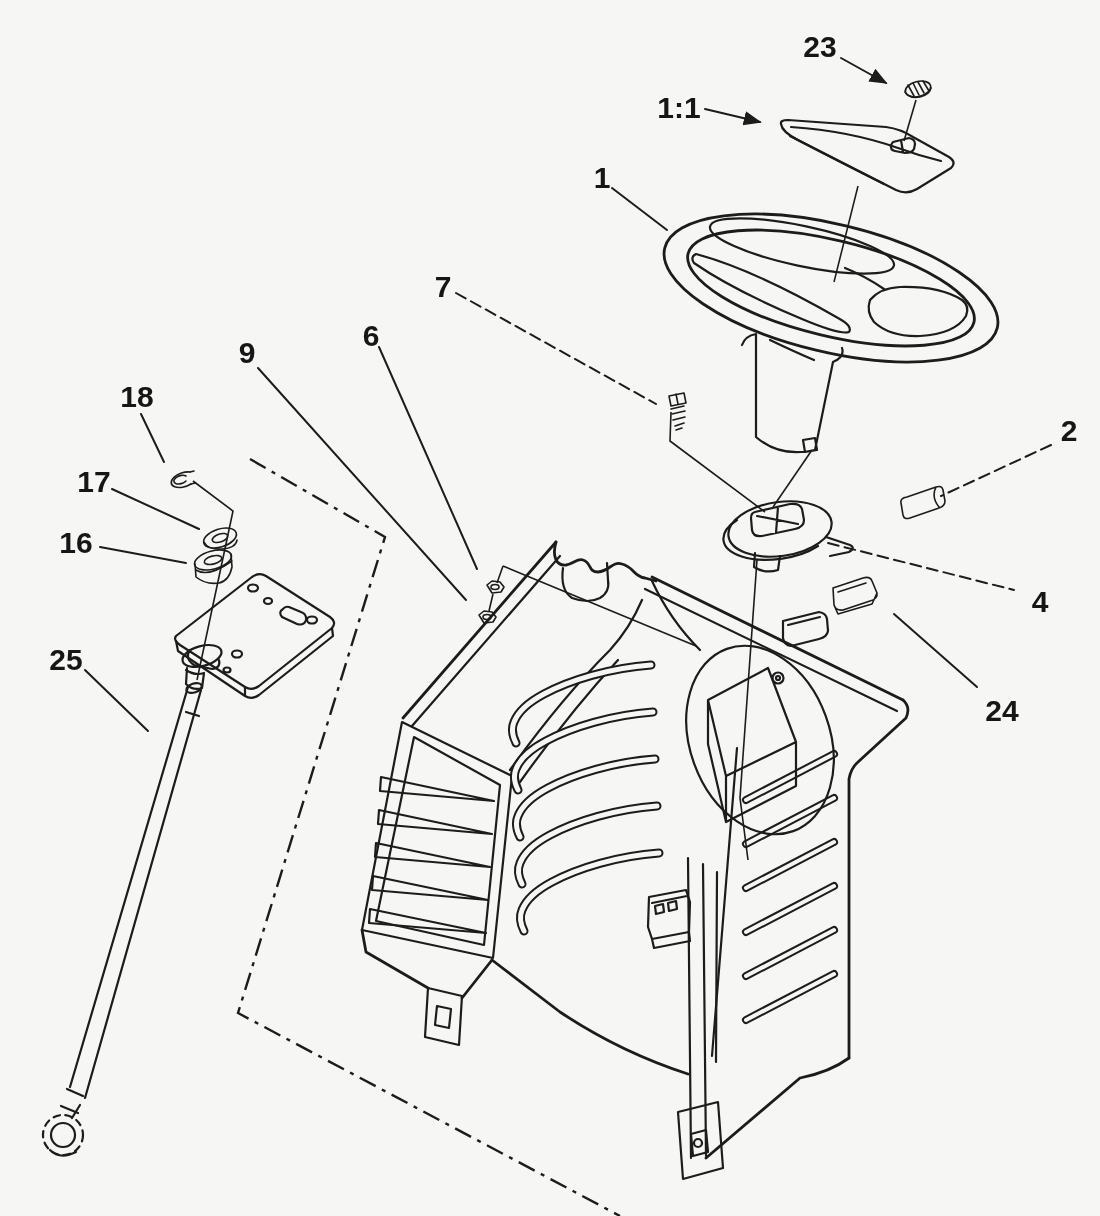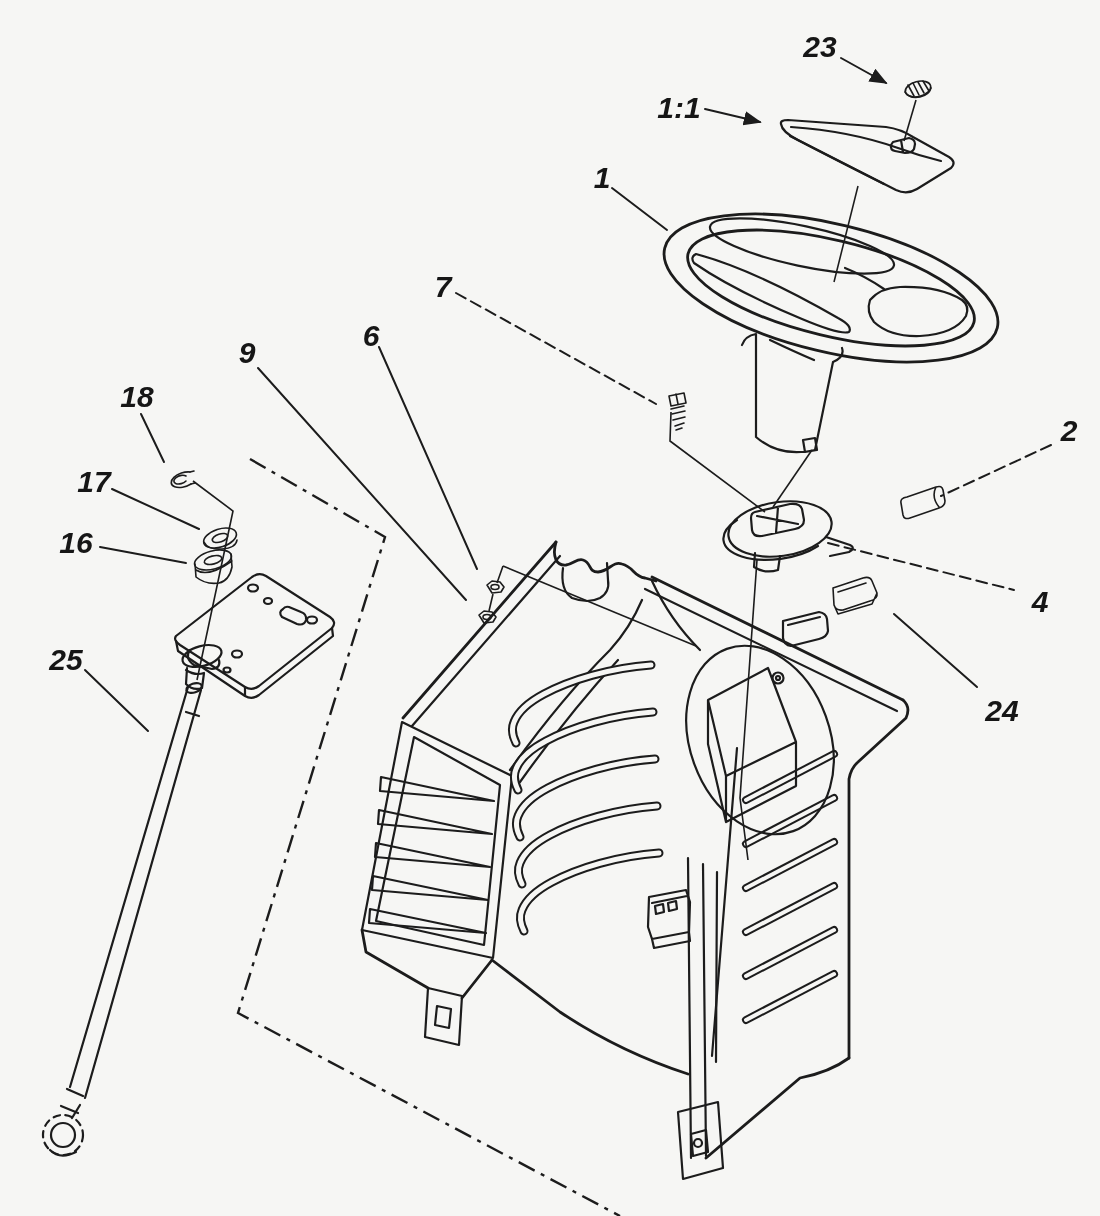--- a/index.html
+++ b/index.html
@@ -2,21 +2,21 @@
 <html><head>
 <meta charset="utf-8">
 <style>
   html,body{margin:0;padding:0;}
   body{
     width:1100px;height:1216px;
     background:#f6f6f4;
     font-family:"Liberation Sans", sans-serif;
     overflow:hidden;
   }
-  .stage{width:1100px;height:1216px;position:relative;font-style:italic;}
+  .stage{width:1100px;height:1216px;position:relative;}
   svg{display:block;}
   
   .ink path,.ink line,.ink polyline,.ink ellipse,.ink circle,.ink rect{
     fill:none;stroke:#1c1c1c;stroke-width:2.2;
     stroke-linecap:round;stroke-linejoin:round;
   }
   .thin path,.thin line,.thin polyline,.thin ellipse,.thin circle{stroke-width:1.6;}
   .bold path,.bold polyline,.bold ellipse{stroke-width:2.8;}
   .slot-outer{fill:none;stroke:#1c1c1c;stroke-width:9;stroke-linecap:round;}
   .slot-inner{fill:none;stroke:#f6f6f4;stroke-width:5;stroke-linecap:round;}

